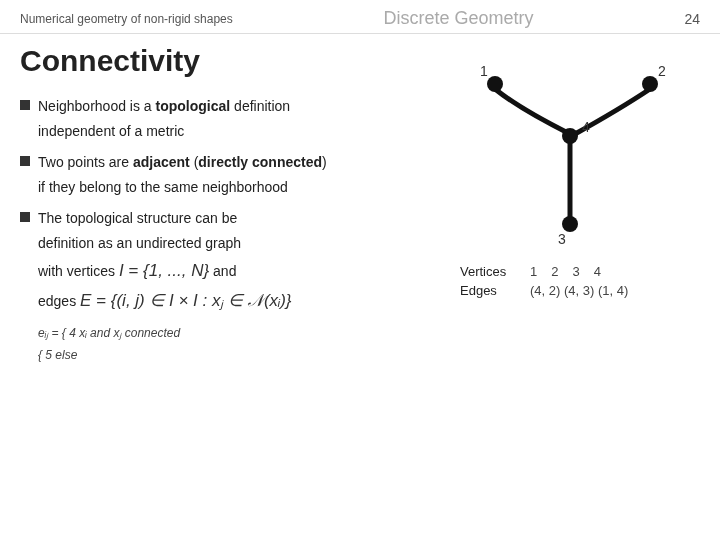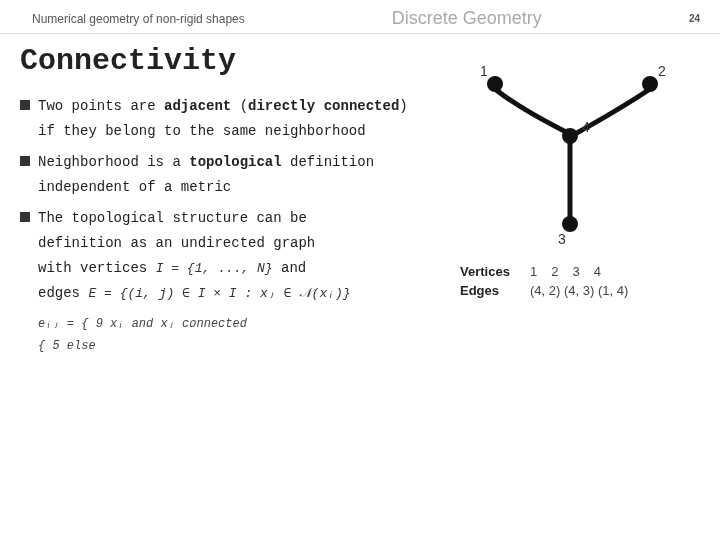--- a/index.html
+++ b/index.html
@@ -21,40 +21,38 @@
     .top-bar {
       display: flex;
       justify-content: space-between;
       align-items: center;
       padding: 8px 20px 4px 20px;
       border-bottom: 1px solid #ddd;
     }
     .top-bar-left {
       font-size: 12px;
       color: #555;
-      margin-left: 12px;
     }
     .top-bar-center {
       font-size: 18px;
       color: #aaa;
     }
     .top-bar-right {
-      font-size: 10px;
+      font-size: 14px;
       color: #555;
-      font-weight: bold;
+      font-weight: normal;
     }
     .main-content {
       display: flex;
       padding: 10px 20px 10px 20px;
       height: calc(540px - 36px);
     }
     .left-panel {
       flex: 1;
       padding-right: 10px;
-      font-family: Liberation Mono, monospace;
     }
     .right-panel {
       width: 260px;
       display: flex;
       flex-direction: column;
       align-items: center;
       padding-top: 10px;
     }
     .title {
       font-size: 30px;
@@ -88,21 +86,21 @@
     }
     .sub-line {
       font-size: 14px;
       color: #222;
       padding-left: 18px;
       margin-bottom: 4px;
       line-height: 1.5;
     }
     .formula-inline {
       font-style: italic;
-      font-size: 13px;
+      font-size: 17px;
       color: #333;
       text-align: right;
     }
     .matrix-section {
       margin-left: 18px;
       margin-top: 8px;
     }
     .matrix-formula {
       font-size: 12px;
       color: #444;
@@ -121,21 +119,21 @@
       width: 220px;
       margin-top: 10px;
     }
     .vtable-row {
       display: flex;
       align-items: center;
       margin-bottom: 4px;
     }
     .vtable-header {
       font-size: 13px;
-      font-weight: bold;
+      font-weight: normal;
       color: #222;
       width: 70px;
       text-align: left;
     }
     .vtable-vals {
       display: flex;
       gap: 14px;
       font-size: 13px;
       color: #444;
     }
@@ -153,55 +151,55 @@
 
   <div class="main-content">
 
     <div class="left-panel">
       <div class="title">Connectivity</div>
 
       <div class="bullet-section">
         <div class="bullet-line">
           <div class="bullet-square"></div>
           <span class="bullet-text">
-            Two points are <strong>adjacent</strong> (<strong>directly connected</strong>)
+            Neighborhood is a <strong>topological</strong> definition
           </span>
         </div>
-        <div class="sub-line">if they belong to the same neighborhood</div>
+        <div class="sub-line">independent of a metric</div>
       </div>
 
       <div class="bullet-section">
         <div class="bullet-line">
           <div class="bullet-square"></div>
           <span class="bullet-text">
-            Neighborhood is a <strong>topological</strong> definition
+            Two points are <strong>adjacent</strong> (<strong>directly connected</strong>)
           </span>
         </div>
-        <div class="sub-line">independent of a metric</div>
+        <div class="sub-line">if they belong to the same neighborhood</div>
       </div>
 
       <div class="bullet-section">
         <div class="bullet-line">
           <div class="bullet-square"></div>
           <span class="bullet-text">
             The topological structure can be
           </span>
         </div>
         <div class="sub-line">definition as an undirected graph</div>
         <div class="sub-line">
           with vertices <span class="formula-inline">I = {1, ..., N}</span> and
         </div>
         <div class="sub-line">
           edges <span class="formula-inline">E = {(i, j) ∈ I × I : xⱼ ∈ 𝒩(xᵢ)}</span>
         </div>
       </div>
 
       <div class="bullet-section">
         <div class="matrix-section">
-          <div class="matrix-formula">eᵢⱼ  =  { 9   xᵢ and xⱼ connected</div>
+          <div class="matrix-formula">eᵢⱼ  =  { 4   xᵢ and xⱼ connected</div>
           <div class="matrix-formula">          { 5   else</div>
         </div>
       </div>
     </div>
 
     <div class="right-panel">
 
       <div class="graph-container">
         <svg width="220" height="200">
 

